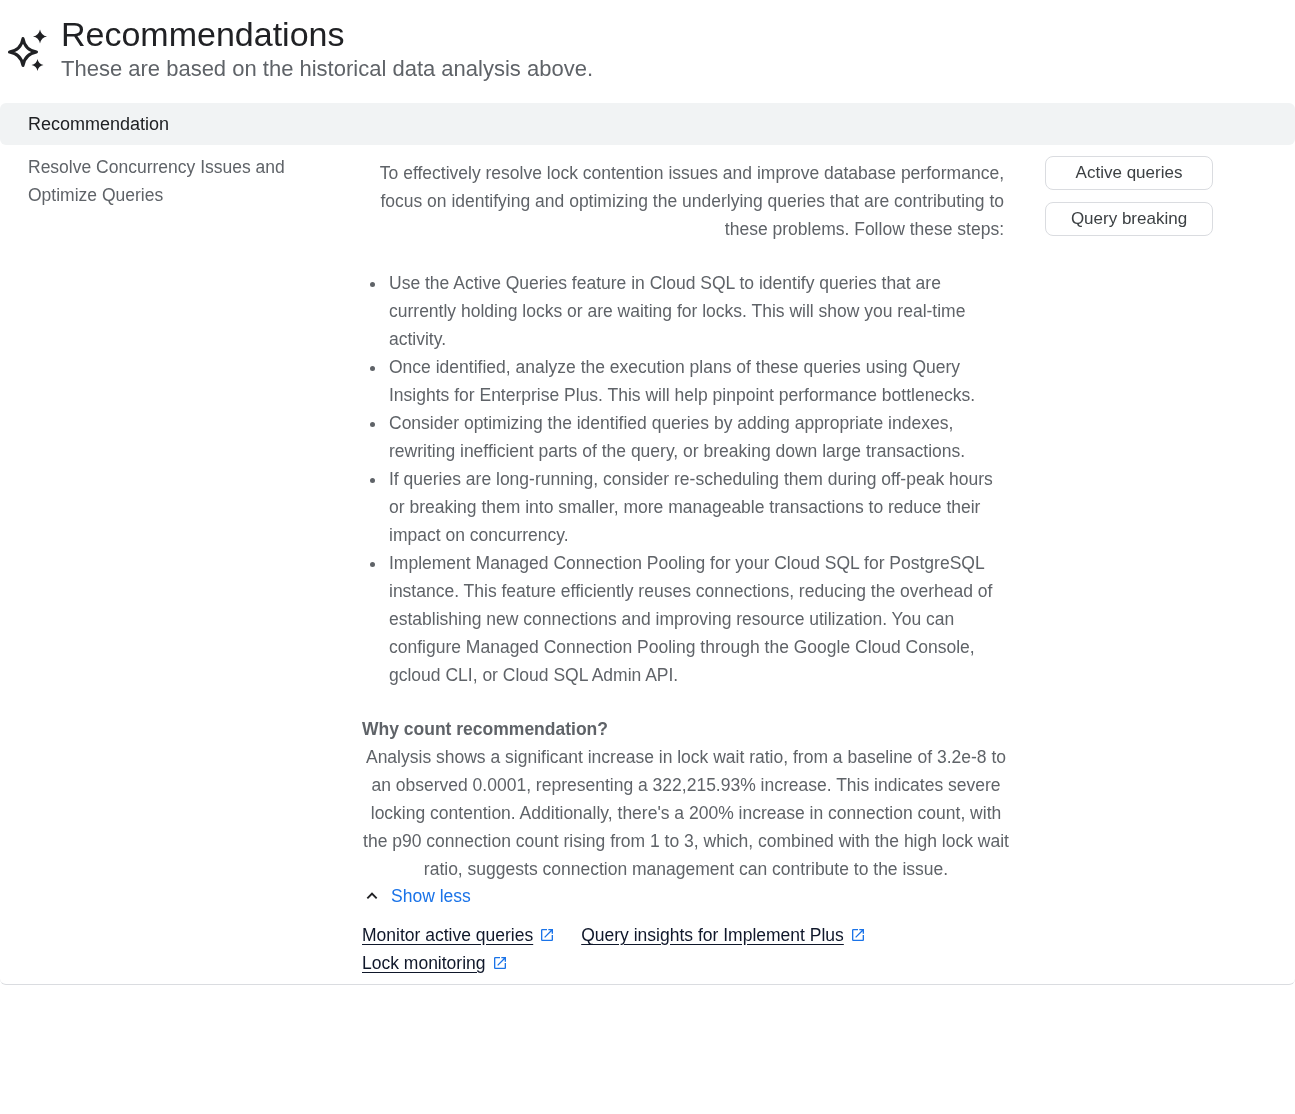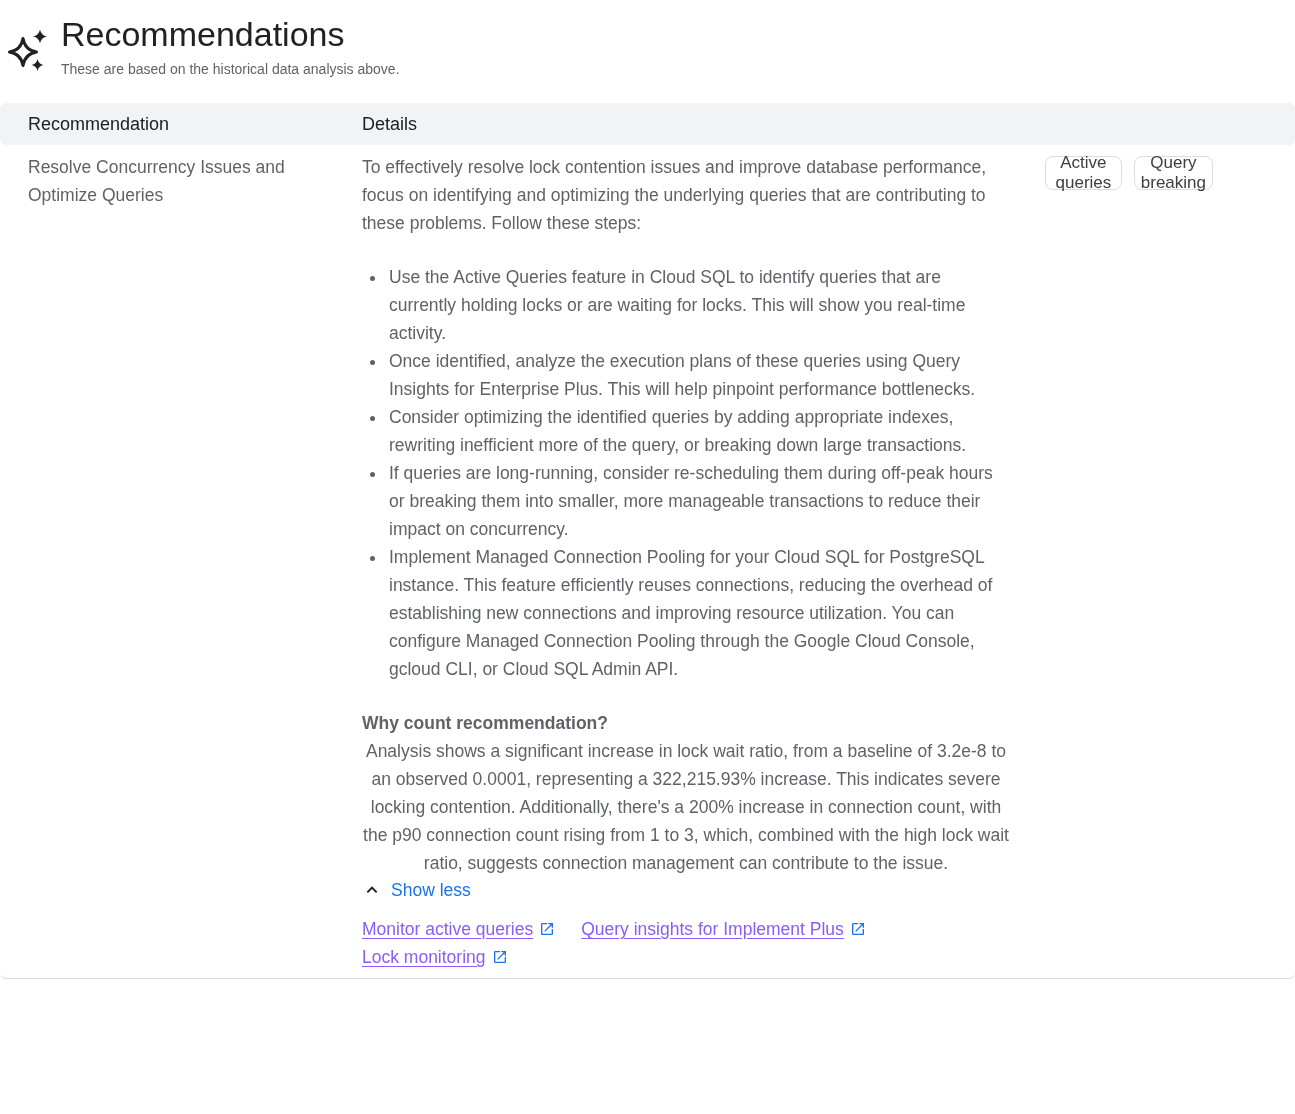--- a/index.html
+++ b/index.html
@@ -26,21 +26,21 @@
   .panel-header h1 {
     margin: 0 0 7px 0;
     font-size: 34px;
     line-height: 32px;
     font-weight: 400;
     color: #202124;
     letter-spacing: 0;
   }
   .panel-subtitle {
     margin: 0;
-    font-size: 14px;
+    font-size: 22px;
     line-height: 24px;
     color: #5f6368;
   }
 
   
   .rec-table { width: 1295px; }
   .thead, .trow {
     display: grid;
     grid-template-columns: 362px 683px 168px 1fr;
     align-items: start;
@@ -59,21 +59,21 @@
   }
   .col-first { padding-left: 28px; }
   .col-details { padding-right: 35px; }
   .trow {
     padding: 8px 0 7px;
     border-bottom: 1px solid #dadce0;
   }
   .rec-title { padding-right: 30px; }
 
   
-  .intro { margin: 0; }
+  .intro { margin: 6px; text-align: right; }
   .details-list {
     margin: 26px 0 26px 0;
     padding-left: 25px;
   }
   .details-list li { padding-left: 2px; }
   .why-heading {
     margin: 0;
     font-weight: 700;
   }
   .why-text { margin: 0; text-align: center; }
@@ -98,33 +98,34 @@
     margin-top: 7px;
     display: flex;
     flex-wrap: wrap;
     column-gap: 26px;
     line-height: 28px;
   }
   .doc-link {
     display: inline-flex;
     align-items: center;
     gap: 6px;
-    color: #8b5cf6;
+    color: #0f172a;
     text-decoration: none;
     white-space: nowrap;
     cursor: pointer;
   }
   .doc-link .link-text {
     text-decoration: underline;
     text-underline-offset: 3px;
   }
 
   
   .col-actions {
     display: flex;
+    flex-direction: column;
     gap: 12px;
     padding-top: 3px;
   }
   .action-btn {
     height: 34px;
     width: 168px;
     border: 1px solid #dadce0;
     border-radius: 8px;
     background: #ffffff;
     color: #3c4043;
@@ -153,36 +154,35 @@
     <div>
       <h1>Recommendations</h1>
       <p class="panel-subtitle">These are based on the historical data analysis above.</p>
     </div>
   </div>
 
   <div class="rec-table">
 
     <div class="thead">
       <div class="th col-first">Recommendation</div>
-      <div class="th col-details">Details</div>
       <div></div>
         <div></div>
     </div>
 
     <div class="trow">
 
       <div class="col-first rec-title">Resolve Concurrency Issues and Optimize Queries</div>
 
       <div class="col-details">
         <p class="intro">To effectively resolve lock contention issues and improve database performance, focus on identifying and optimizing the underlying queries that are contributing to these problems. Follow these steps:</p>
 
         <ul class="details-list">
           <li>Use the Active Queries feature in Cloud SQL to identify queries that are currently holding locks or are waiting for locks. This will show you real-time activity.</li>
           <li>Once identified, analyze the execution plans of these queries using Query Insights for Enterprise Plus. This will help pinpoint performance bottlenecks.</li>
-          <li>Consider optimizing the identified queries by adding appropriate indexes, rewriting inefficient more of the query, or breaking down large transactions.</li>
+          <li>Consider optimizing the identified queries by adding appropriate indexes, rewriting inefficient parts of the query, or breaking down large transactions.</li>
           <li>If queries are long-running, consider re-scheduling them during off-peak hours or breaking them into smaller, more manageable transactions to reduce their impact on concurrency.</li>
           <li>Implement Managed Connection Pooling for your Cloud SQL for PostgreSQL instance. This feature efficiently reuses connections, reducing the overhead of establishing new connections and improving resource utilization. You can configure Managed Connection Pooling through the Google Cloud Console, gcloud CLI, or Cloud SQL Admin API.</li>
         </ul>
 
         <p class="why-heading">Why count recommendation?</p>
         <p class="why-text">Analysis shows a significant increase in lock wait ratio, from a baseline of 3.2e-8 to an observed 0.0001, representing a 322,215.93% increase. This indicates severe locking contention. Additionally, there's a 200% increase in connection count, with the p90 connection count rising from 1 to 3, which, combined with the high lock wait ratio, suggests connection management can contribute to the issue.</p>
 
         <button class="show-less">
           <span style="display:inline-flex;">
             <svg width="20" height="20" viewBox="0 0 24 24" aria-hidden="true">

